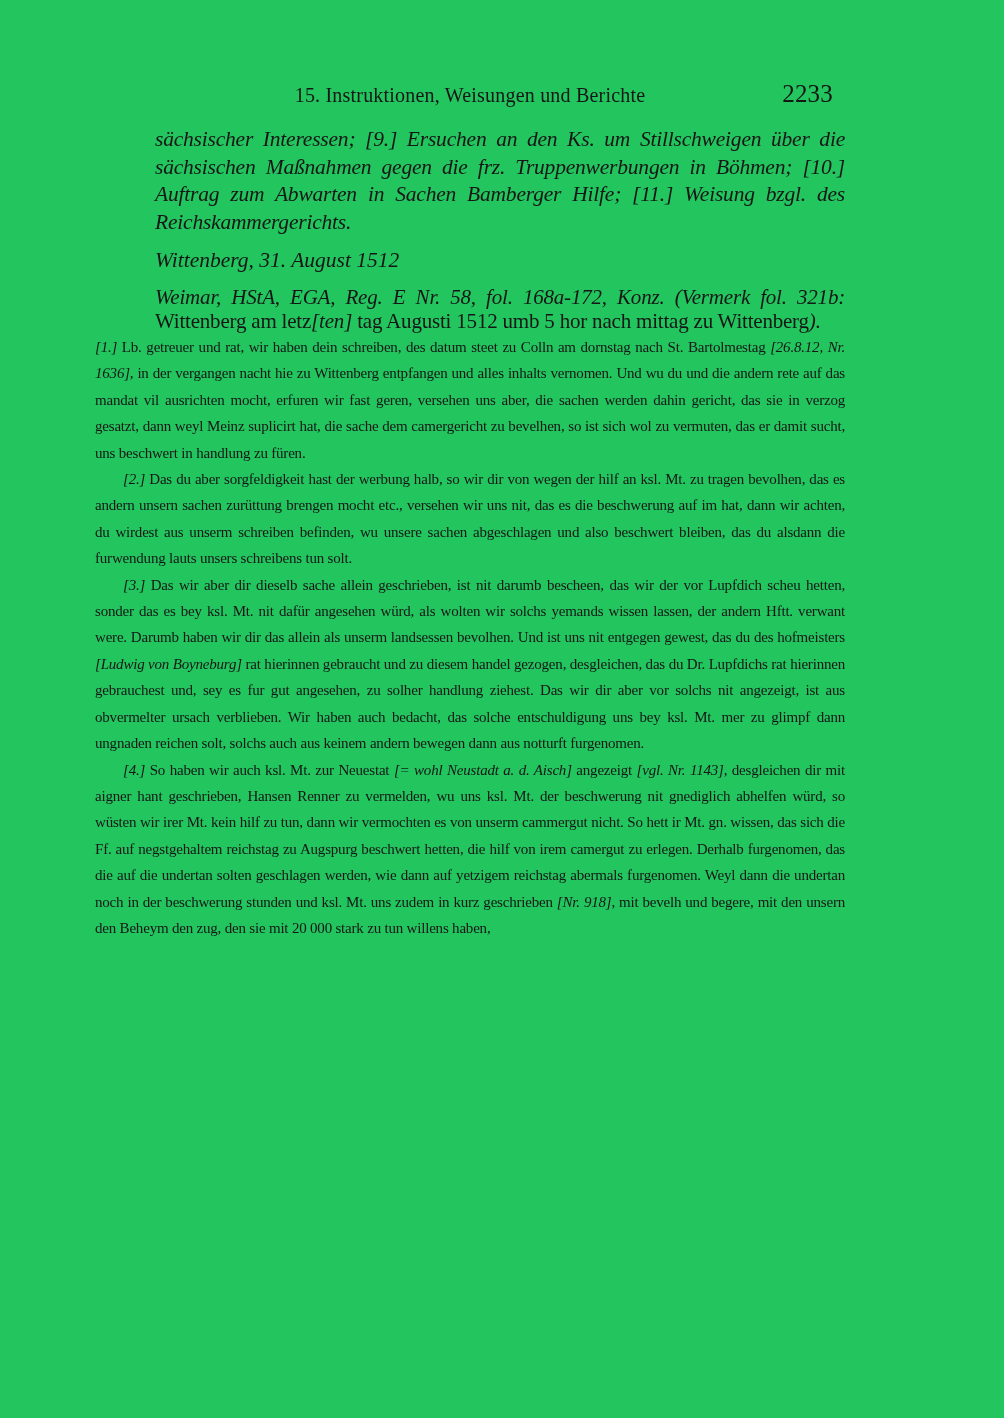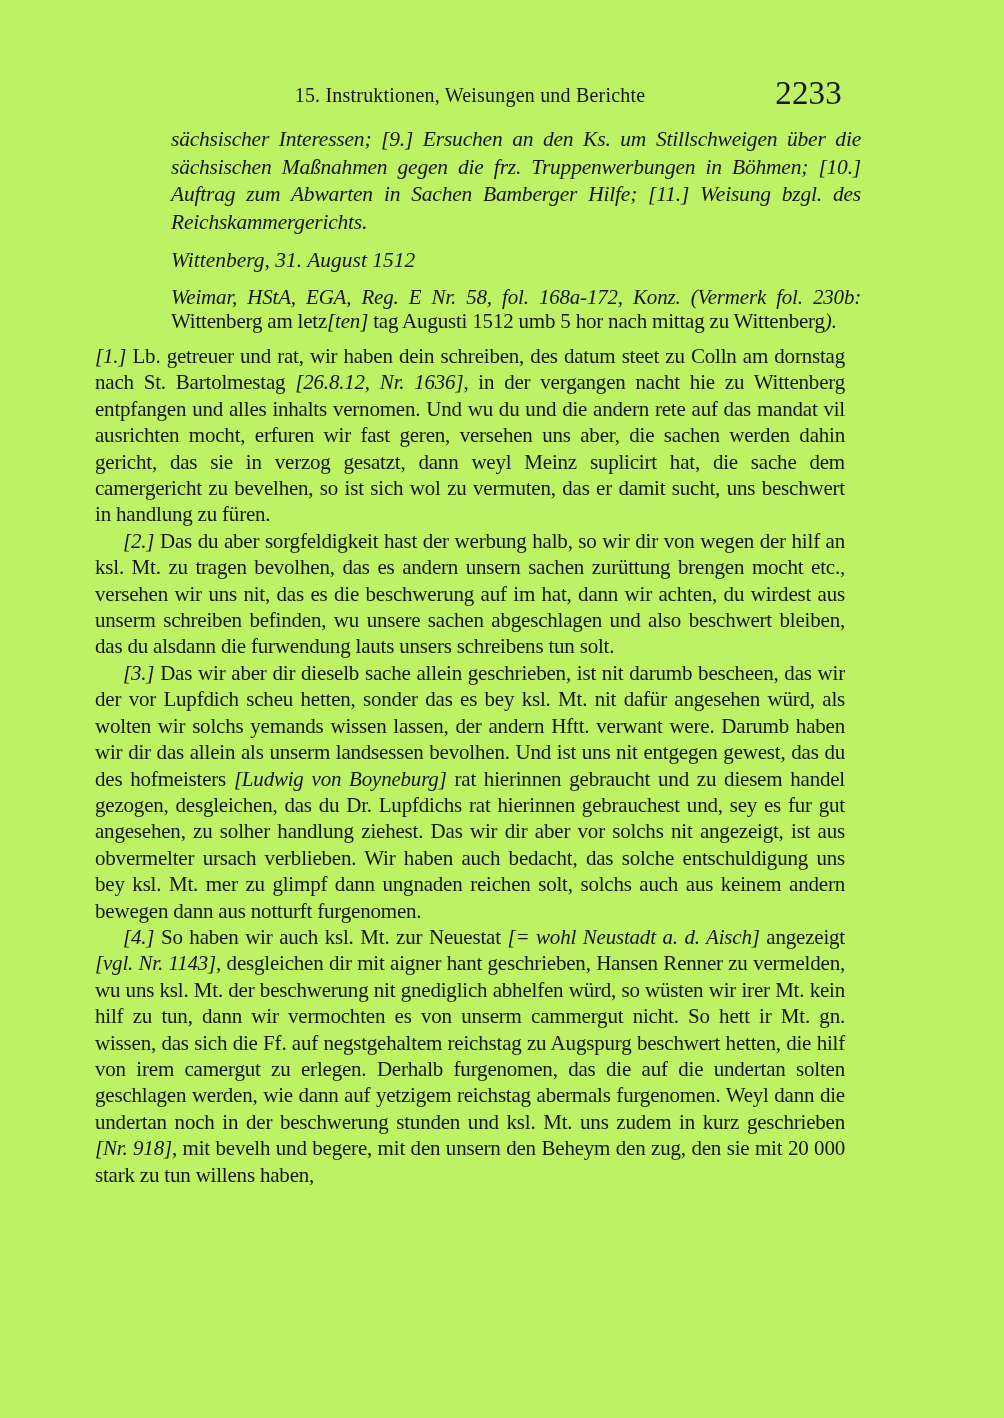--- a/index.html
+++ b/index.html
@@ -4,21 +4,21 @@
 <style>
   html, body {
     margin: 0;
     padding: 0;
     background: #ffffff;
   }
   .page {
     position: relative;
     width: 1004px;
     height: 1418px;
-    background: #bef264;
+    background: #22c55e;
     overflow: hidden;
     font-family: "Liberation Serif", "DejaVu Serif", serif;
     color: #161616;
     text-decoration: underline;
   }
   .content {
     position: absolute;
     left: 95px;
     top: 84px;
     width: 750px;
@@ -29,50 +29,50 @@
     font-size: 20px;
     line-height: 22px;
     letter-spacing: 0.2px;
   }
   .running-header .chapter {
     display: block;
     text-align: center;
   }
   .running-header .pagenum {
     position: absolute;
-    right: 3px;
+    right: 12px;
     top: -3px;
-    font-size: 33px;
+    font-size: 25px;
     line-height: 25px;
     margin-left: 20px;
   }
   p { margin: 0; }
-  .indent-block { margin-left: 76px; width: 690px; }
+  .indent-block { margin-left: 60px; width: 690px; }
   .regest {
     margin-top: 20px;
     font-size: 21.5px;
     line-height: 27.5px;
     text-align: justify;
     letter-spacing: -0.2px;
   }
   .dateline {
     margin-top: 11px;
     font-size: 21.5px;
     line-height: 26px;
   }
   .source {
     margin-top: 12px;
     font-size: 21px;
     line-height: 24px;
     text-align: justify;
     letter-spacing: -0.2px;
   }
   .letter-body {
-    margin-top: 10px;
-    font-size: 21px;
+    margin-top: 1px;
+    font-size: 15px;
     line-height: 26.4px;
     text-align: justify;
     letter-spacing: -0.2px;
   }
   .letter-body .para.indent { text-indent: 28px; }
   .it { font-style: italic; text-align: right; }
   .rm { font-style: normal; }
 </style>
 </head>
 <body>
@@ -82,21 +82,21 @@
 
     <div class="running-header">
       <span class="chapter">15. Instruktionen, Weisungen und Berichte</span>
       <span class="pagenum">2233</span>
     </div>
 
     <p class="regest indent-block"><span class="it">sächsischer Interessen; [9.] Ersuchen an den Ks. um Stillschweigen über die sächsischen Maßnahmen gegen die frz. Truppenwerbungen in Böhmen; [10.] Auftrag zum Abwarten in Sachen Bamberger Hilfe; [11.] Weisung bzgl. des Reichskammergerichts.</span></p>
 
     <p class="dateline indent-block"><span class="it">Wittenberg, 31. August 1512</span></p>
 
-    <p class="source indent-block"><span class="it">Weimar, HStA, EGA, Reg. E Nr. 58, fol. 168a-172, Konz. (Vermerk fol. 230b: </span><span class="rm">Wittenberg am letz</span><span class="it">[ten]</span><span class="rm"> tag Augusti 1512 umb 5 hor nach mittag zu Wittenberg</span><span class="it">).</span></p>
+    <p class="source indent-block"><span class="it">Weimar, HStA, EGA, Reg. E Nr. 58, fol. 168a-172, Konz. (Vermerk fol. 321b: </span><span class="rm">Wittenberg am letz</span><span class="it">[ten]</span><span class="rm"> tag Augusti 1512 umb 5 hor nach mittag zu Wittenberg</span><span class="it">).</span></p>
 
     <div class="letter-body">
       <p class="para"><span class="it">[1.]</span><span class="rm"> Lb. getreuer und rat, wir haben dein schreiben, des datum steet zu Colln am dornstag nach St. Bartolmestag </span><span class="it">[26.8.12, Nr. 1636]</span><span class="rm">, in der vergangen nacht hie zu Wittenberg entpfangen und alles inhalts vernomen. Und wu du und die andern rete auf das mandat vil ausrichten mocht, erfuren wir fast geren, versehen uns aber, die sachen werden dahin gericht, das sie in verzog gesatzt, dann weyl Meinz suplicirt hat, die sache dem camergericht zu bevelhen, so ist sich wol zu vermuten, das er damit sucht, uns beschwert in handlung zu füren.</span></p>
       <p class="para indent"><span class="it">[2.]</span><span class="rm"> Das du aber sorgfeldigkeit hast der werbung halb, so wir dir von wegen der hilf an ksl. Mt. zu tragen bevolhen, das es andern unsern sachen zurüttung brengen mocht etc., versehen wir uns nit, das es die beschwerung auf im hat, dann wir achten, du wirdest aus unserm schreiben befinden, wu unsere sachen abgeschlagen und also beschwert bleiben, das du alsdann die furwendung lauts unsers schreibens tun solt.</span></p>
       <p class="para indent"><span class="it">[3.]</span><span class="rm"> Das wir aber dir dieselb sache allein geschrieben, ist nit darumb bescheen, das wir der vor Lupfdich scheu hetten, sonder das es bey ksl. Mt. nit dafür angesehen würd, als wolten wir solchs yemands wissen lassen, der andern Hftt. verwant were. Darumb haben wir dir das allein als unserm landsessen bevolhen. Und ist uns nit entgegen gewest, das du des hofmeisters </span><span class="it">[Ludwig von Boyneburg]</span><span class="rm"> rat hierinnen gebraucht und zu diesem handel gezogen, desgleichen, das du Dr. Lupfdichs rat hierinnen gebrauchest und, sey es fur gut angesehen, zu solher handlung ziehest. Das wir dir aber vor solchs nit angezeigt, ist aus obvermelter ursach verblieben. Wir haben auch bedacht, das solche entschuldigung uns bey ksl. Mt. mer zu glimpf dann ungnaden reichen solt, solchs auch aus keinem andern bewegen dann aus notturft furgenomen.</span></p>
       <p class="para indent"><span class="it">[4.]</span><span class="rm"> So haben wir auch ksl. Mt. zur Neuestat </span><span class="it">[= wohl Neustadt a. d. Aisch]</span><span class="rm"> angezeigt </span><span class="it">[vgl. Nr. 1143]</span><span class="rm">, desgleichen dir mit aigner hant geschrieben, Hansen Renner zu vermelden, wu uns ksl. Mt. der beschwerung nit gnediglich abhelfen würd, so wüsten wir irer Mt. kein hilf zu tun, dann wir vermochten es von unserm cammergut nicht. So hett ir Mt. gn. wissen, das sich die Ff. auf negstgehaltem reichstag zu Augspurg beschwert hetten, die hilf von irem camergut zu erlegen. Derhalb furgenomen, das die auf die undertan solten geschlagen werden, wie dann auf yetzigem reichstag abermals furgenomen. Weyl dann die undertan noch in der beschwerung stunden und ksl. Mt. uns zudem in kurz geschrieben </span><span class="it">[Nr. 918]</span><span class="rm">, mit bevelh und begere, mit den unsern den Beheym den zug, den sie mit 20 000 stark zu tun willens haben,</span></p>
     </div>
 
   </div>
 </div>

